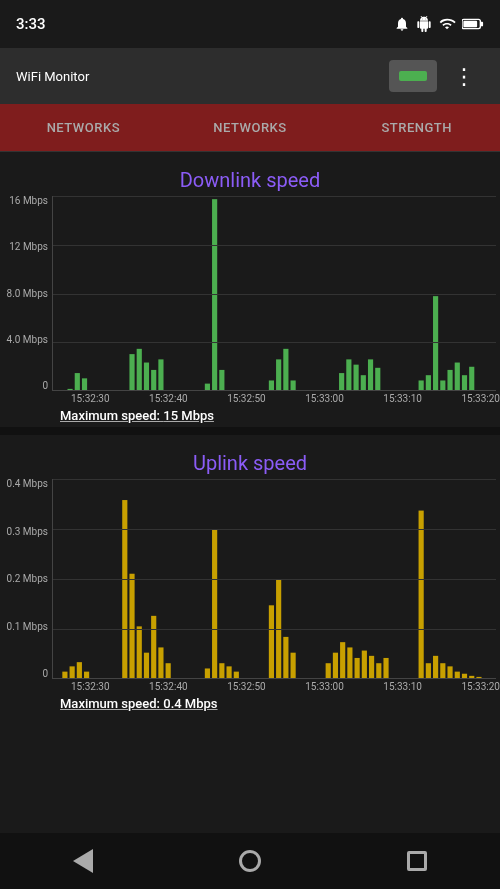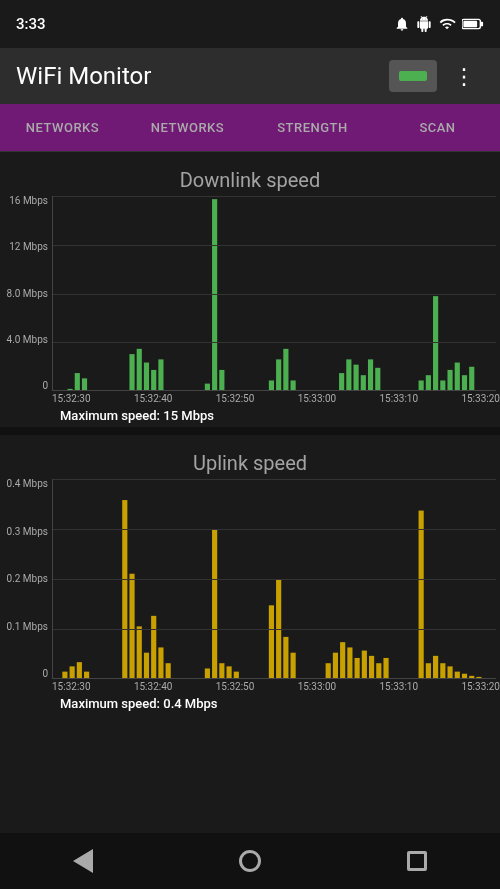--- a/index.html
+++ b/index.html
@@ -38,21 +38,21 @@
     
     .app-bar {
       background: #2d2d2d;
       height: 56px;
       display: flex;
       align-items: center;
       padding: 0 16px;
       justify-content: space-between;
     }
     .app-title {
-      font-size: 24px;
+      font-size: 13px;
       font-weight: 400;
       color: #fff;
     }
     .app-bar-actions {
       display: flex;
       align-items: center;
       gap: 8px;
     }
     .signal-btn {
       background: #555;
@@ -72,21 +72,21 @@
     .more-icon {
       color: #fff;
       font-size: 22px;
       cursor: pointer;
       padding: 4px 8px;
       letter-spacing: 1px;
     }
 
     
     .tab-bar {
-      background: #701a75;
+      background: #7f1d1d;
       height: 48px;
       display: flex;
       align-items: flex-start;
       border-bottom: 1px solid #333;
     }
     .tab-item {
       flex: 1;
       height: 100%;
       display: flex;
       align-items: center;
@@ -119,54 +119,55 @@
     }
 
     
     .chart-section {
       padding: 8px 0 0 0;
     }
     .chart-title {
       text-align: center;
       font-size: 20px;
       font-weight: 400;
-      color: #a3a3a3;
+      color: #8b5cf6;
       padding: 8px 0 4px 0;
     }
     .y-axis {
       width: 52px;
       height: 100%;
       display: flex;
       flex-direction: column;
       justify-content: space-between;
       padding-bottom: 0px;
       align-items: flex-end;
       padding-right: 4px;
     }
     .y-label {
       font-size: 10px;
       color: #aaa;
       line-height: 1;
     }
     .x-axis-labels {
       display: flex;
       justify-content: space-between;
-      padding-left: 52px;
+      padding-left: 71px;
       padding-right: 0;
       margin-top: 2px;
     }
     .x-label {
       font-size: 10px;
       color: #aaa;
       text-align: center;
     }
     .max-speed {
       font-size: 13px;
       color: #aaa;
       padding: 4px 8px 4px 60px;
+      text-decoration: underline;
     }
     .max-speed span {
       color: #fff;
       font-weight: 500;
     }
 
     
     .bottom-nav {
       position: absolute;
       bottom: 0;
@@ -249,23 +250,20 @@
 
 <div class="tab-bar">
   <div class="tab-item">
     <span>NETWORKS</span>
   </div>
   <div class="tab-item">
     <span>NETWORKS</span>
   </div>
   <div class="tab-item">
     <span>STRENGTH</span>
-  </div>
-  <div class="tab-item">
-    <span>SCAN</span>
   </div>
 </div>
 
 <div class="content">
 
   <div class="chart-section">
     <div class="chart-title">Downlink speed</div>
     <div style="display:flex; height:195px; padding: 0 4px 0 0;">
 
       <div class="y-axis">

